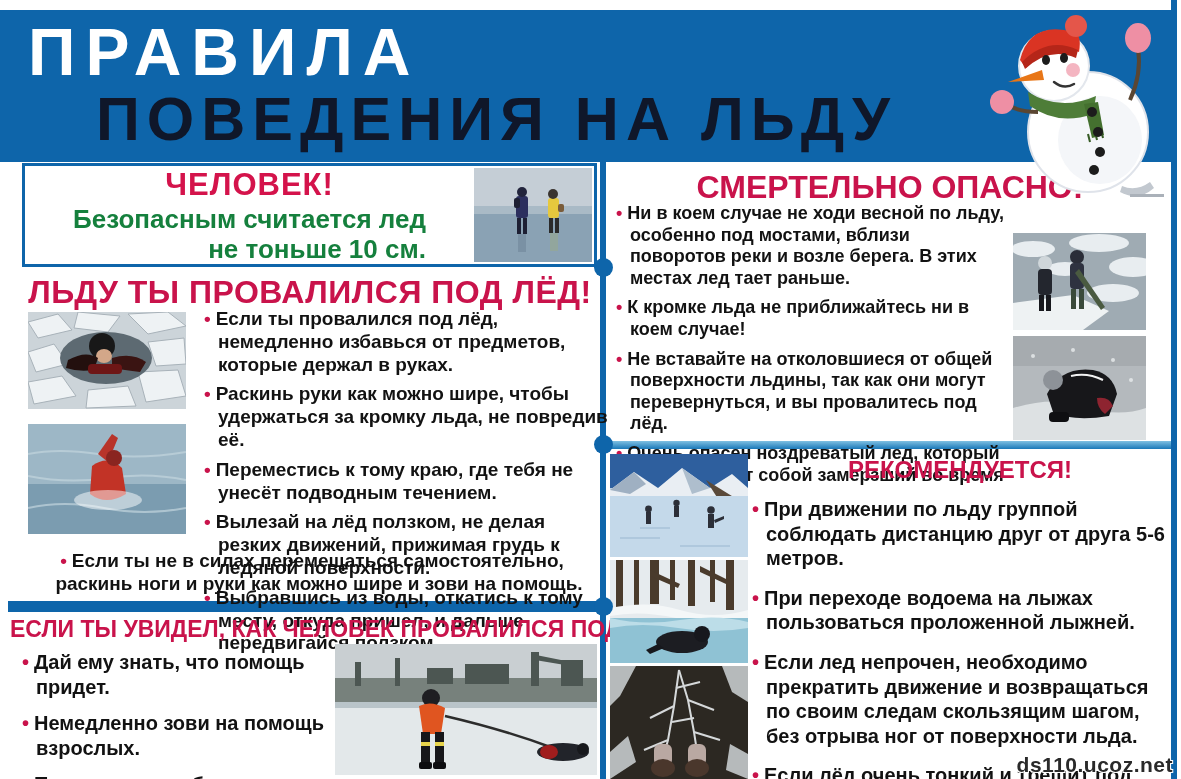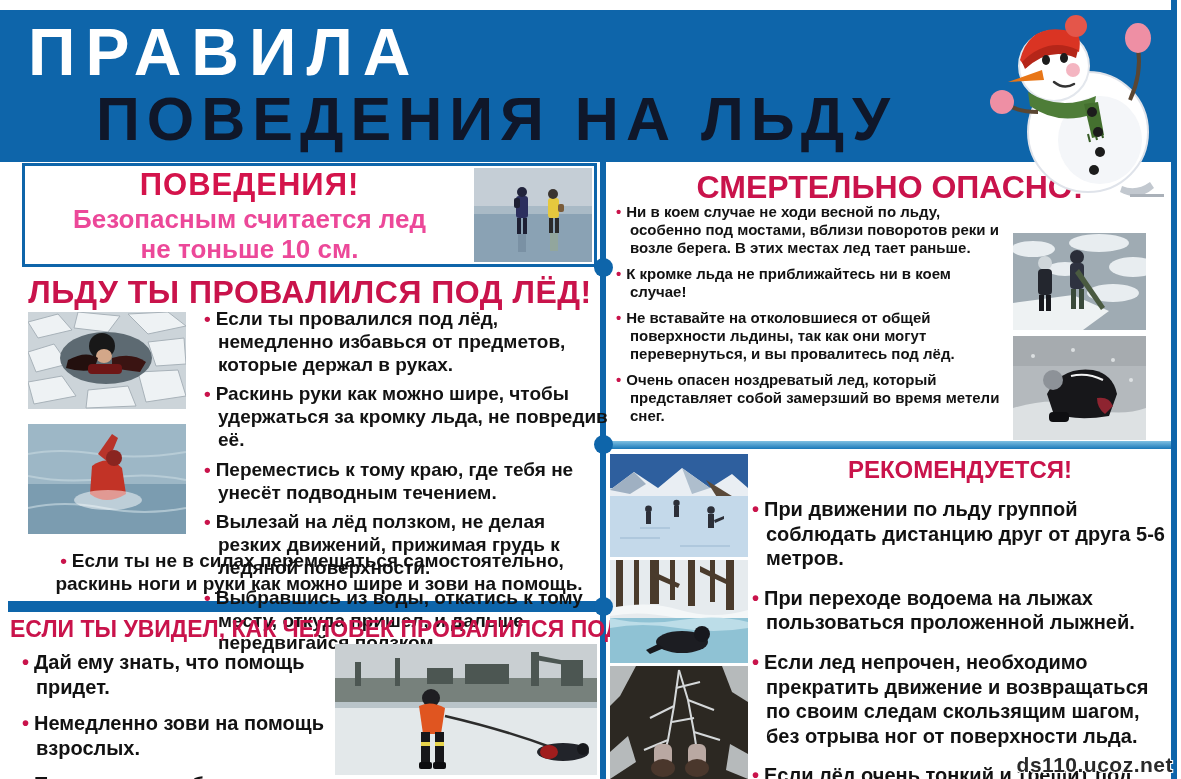--- a/index.html
+++ b/index.html
@@ -24,39 +24,39 @@
   .joint { position:absolute; width:19px; height:19px; border-radius:50%; background:#0e65aa; z-index:4; }
   .joint.j1 { left:594px; top:258px; }
   .joint.j2 { left:594px; top:435px; }
   .joint.j3 { left:594px; top:597px; }
   
   .attention-box { position:absolute; left:22px; top:163px; width:575px; height:104px;
                    border:3px solid #0e65aa; background:#fff; display:flex; }
   .attention-text { flex:1; display:flex; flex-direction:column; align-items:center;
                     justify-content:center; padding-top:2px; }
   .attention-title { color:#d4134b; font-weight:bold; font-size:31px; letter-spacing:1px; }
-  .attention-sub { color:#ec4899; font-weight:bold; font-size:26px; text-align:center;
+  .attention-sub { color:#15803d; font-weight:bold; font-size:26px; text-align:right;
                    line-height:1.15; margin-top:2px; }
   .attention-photo { width:118px; height:94px; margin:2px 2px 0 0; }
   
   .sec-header { position:absolute; color:#c9134b; font-weight:bold; text-align:center; white-space:nowrap; }
   .h-fell { left:22px;  top:274px; width:576px; font-size:32px; letter-spacing:0.5px; }
   .h-saw  { left:10px;  top:616px; width:590px; font-size:23px; }
   .h-dead { left:612px; top:169px; width:556px; font-size:32px; }
   .h-rec  { left:752px; top:456px; width:416px; font-size:24px; }
   ul.bullets { list-style:none; }
   ul.bullets li { color:#121212; font-weight:bold; padding-left:14px; text-indent:-14px; }
   ul.bullets li::before { content:"\2022"; color:#c9134b; margin-right:5px; }
   .b-fell  { position:absolute; left:204px; top:308px; width:406px; font-size:19px; }
   .b-fell li { line-height:1.2; margin-bottom:7px; }
   .b-fell2 { position:absolute; left:26px; top:549px; width:572px; font-size:19px; }
   .b-fell2 li { line-height:1.22;text-align:center; }
   .b-saw { position:absolute; left:22px; top:650px; width:312px; font-size:20px; }
   .b-saw li { line-height:1.25; margin-bottom:11px; }
-  .b-dead { position:absolute; left:616px; top:203px; width:394px; font-size:15px; }
+  .b-dead { position:absolute; left:616px; top:203px; width:394px; font-size:18px; }
   .b-dead li { line-height:1.2; margin-bottom:8px; }
   .b-rec { position:absolute; left:752px; top:497px; width:418px; font-size:20px; }
   .b-rec li { line-height:1.23; margin-bottom:15px; }
   
   .photo { position:absolute; overflow:hidden; }
   .photo svg { display:block; width:100%; height:100%; }
   .p-hole    { left:28px;  top:312px; width:158px; height:97px; }
   .p-swim    { left:28px;  top:424px; width:158px; height:110px; }
   .p-rescue  { left:335px; top:644px; width:262px; height:131px; }
   .p-kids    { left:1013px; top:233px; width:133px; height:97px; }
@@ -116,21 +116,21 @@
   <div class="vdivider"></div>
   <div class="redge"></div>
   <div class="hline-left"></div>
   <div class="hline-right"></div>
   <div class="joint j1"></div>
   <div class="joint j2"></div>
   <div class="joint j3"></div>
 
   <div class="attention-box">
     <div class="attention-text">
-      <div class="attention-title">ПОВЕДЕНИЯ!</div>
+      <div class="attention-title">ЧЕЛОВЕК!</div>
       <div class="attention-sub">
         <span>Безопасным считается лед</span><br>
         <span>не тоньше 10 см.</span>
       </div>
     </div>
     <div class="attention-photo photo" style="position:static">
       <svg viewBox="0 0 118 94" preserveAspectRatio="none">
         <rect width="118" height="40" fill="#c5ced6"></rect>
         <rect y="38" width="118" height="56" fill="#8aa2b4"></rect>
         <rect y="38" width="118" height="8" fill="#a9bac6"></rect>

